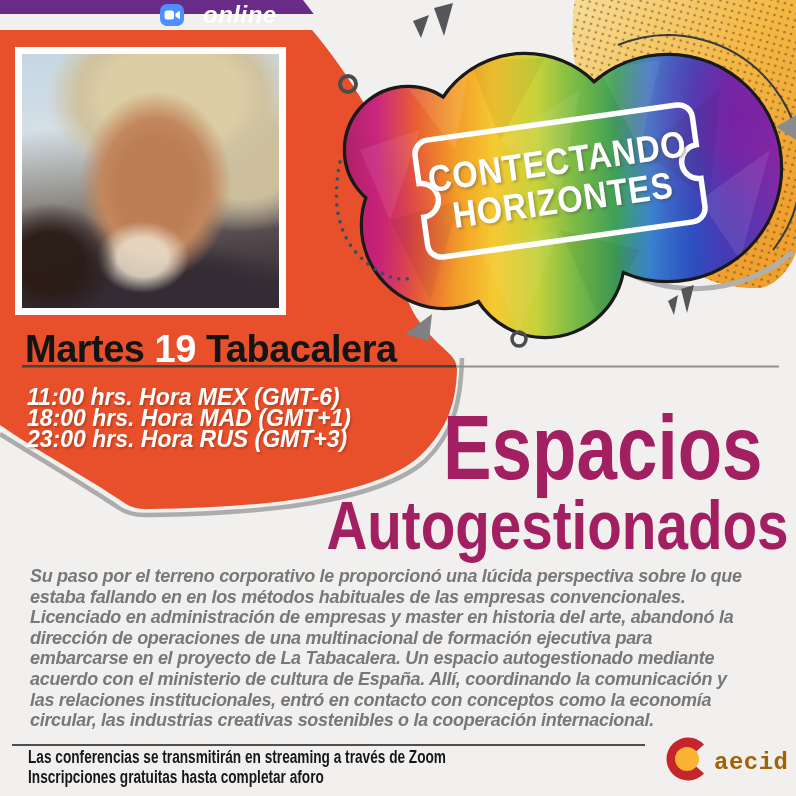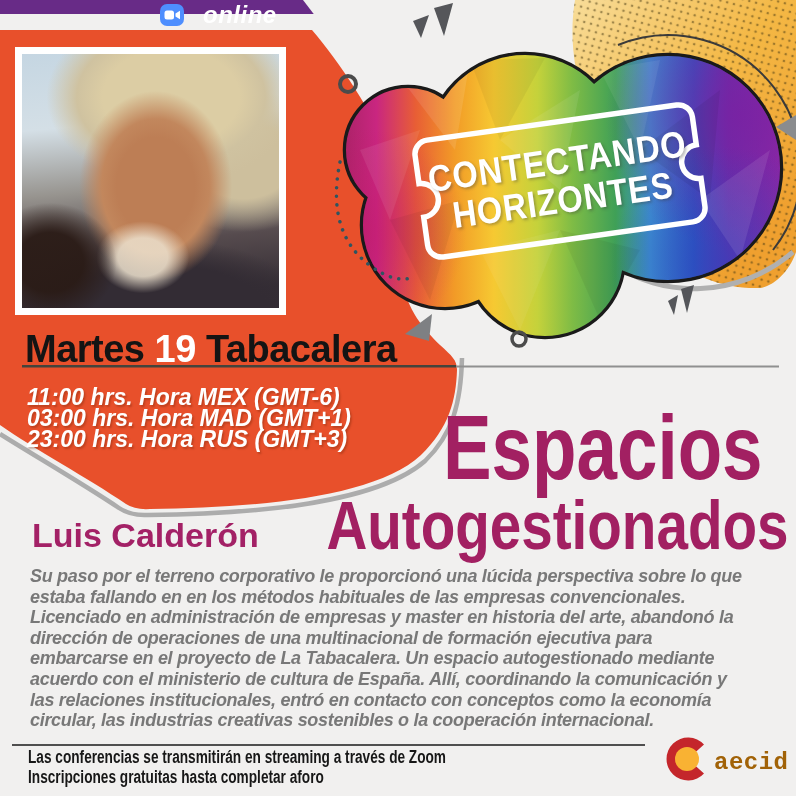--- a/index.html
+++ b/index.html
@@ -197,25 +197,24 @@
 
   <div class="ticket-text">
     <div class="tl">CONTECTANDO</div>
     <div class="tl">HORIZONTES</div>
   </div>
 
   <div class="date-line"><span>Martes </span><span class="num">19</span><span> Tabacalera</span></div>
 
   <div class="times">
     <div>11:00 hrs. Hora MEX (GMT-6)</div>
-    <div>03:00 hrs. Hora MAD (GMT+1)</div>
+    <div>18:00 hrs. Hora MAD (GMT+1)</div>
     <div>23:00 hrs. Hora RUS (GMT+3)</div>
   </div>
 
-  <div class="speaker-name">Luis Calderón</div>
   <div class="title-1">Espacios</div>
   <div class="title-2">Autogestionados</div>
 
   <div class="bio">Su paso por el terreno corporativo le proporcionó una lúcida perspectiva sobre lo que
 estaba fallando en en los métodos habituales de las empresas convencionales.
 Licenciado en administración de empresas y master en historia del arte, abandonó la
 dirección de operaciones de una multinacional de formación ejecutiva para
 embarcarse en el proyecto de La Tabacalera. Un espacio autogestionado mediante
 acuerdo con el ministerio de cultura de España. Allí, coordinando la comunicación y
 las relaciones institucionales, entró en contacto con conceptos como la economía

